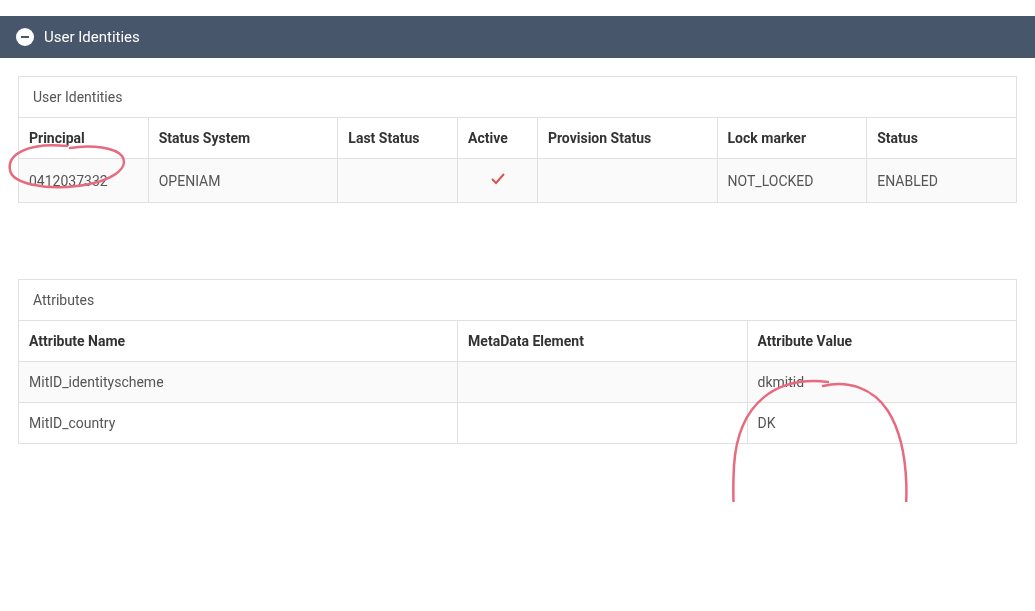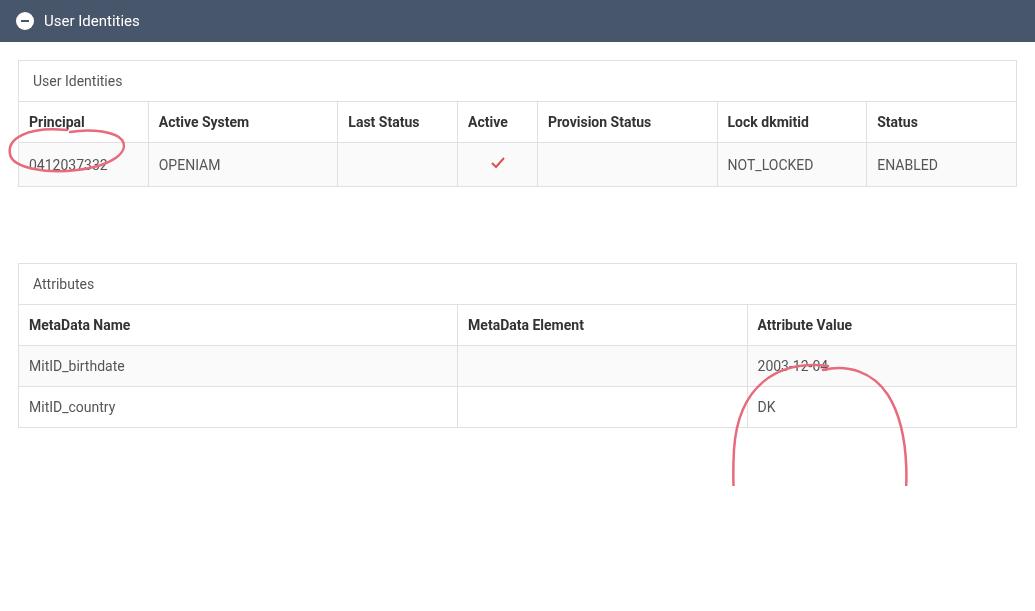--- a/index.html
+++ b/index.html
@@ -8,20 +8,21 @@
       box-sizing: border-box;
     }
     body {
       font-family: -apple-system, BlinkMacSystemFont, "Segoe UI", Roboto, "Helvetica Neue", Arial, sans-serif;
       background: #ffffff;
       color: #333;
       font-size: 14px;
     }
     .panel {
       margin-bottom: 40px;
+      margin-top: 16px;
     }
     .panel-header {
       background: #47566a;
       color: #ffffff;
       padding: 12px 16px;
       display: flex;
       align-items: center;
       gap: 10px;
       font-size: 15px;
       cursor: pointer;
@@ -111,25 +112,25 @@
   <div class="panel-header">
     <span class="collapse-icon"></span>
     <span>User Identities</span>
   </div>
   <div class="panel-body">
     <div class="sub-header">User Identities</div>
     <table>
       <thead>
         <tr>
           <th style="width:13%">Principal</th>
-          <th style="width:19%">Active System</th>
+          <th style="width:19%">Status System</th>
           <th style="width:12%">Last Status</th>
           <th style="width:8%">Active</th>
           <th style="width:18%">Provision Status</th>
-          <th style="width:15%">Lock dkmitid</th>
+          <th style="width:15%">Lock marker</th>
           <th>Status</th>
         </tr>
       </thead>
       <tbody>
         <tr>
           <td>0412037332</td>
           <td>OPENIAM</td>
           <td></td>
           <td class="check-cell">
             <svg class="check-svg" viewBox="0 0 16 16">
@@ -144,30 +145,30 @@
     </table>
   </div>
 </div>
 
 <div class="panel">
   <div class="panel-body">
     <div class="sub-header">Attributes</div>
     <table class="attr-table">
       <thead>
         <tr>
-          <th style="width:44%">MetaData Name</th>
+          <th style="width:44%">Attribute Name</th>
           <th style="width:29%">MetaData Element</th>
           <th>Attribute Value</th>
         </tr>
       </thead>
       <tbody id="attr-tbody">
             <tr>
-              <td>MitID_birthdate</td>
+              <td>MitID_identityscheme</td>
               <td></td>
-              <td>2003-12-04</td>
+              <td>dkmitid</td>
             </tr>
             <tr>
               <td>MitID_country</td>
               <td></td>
               <td>DK</td>
             </tr>
           </tbody>
     </table>
   </div>
 </div>

